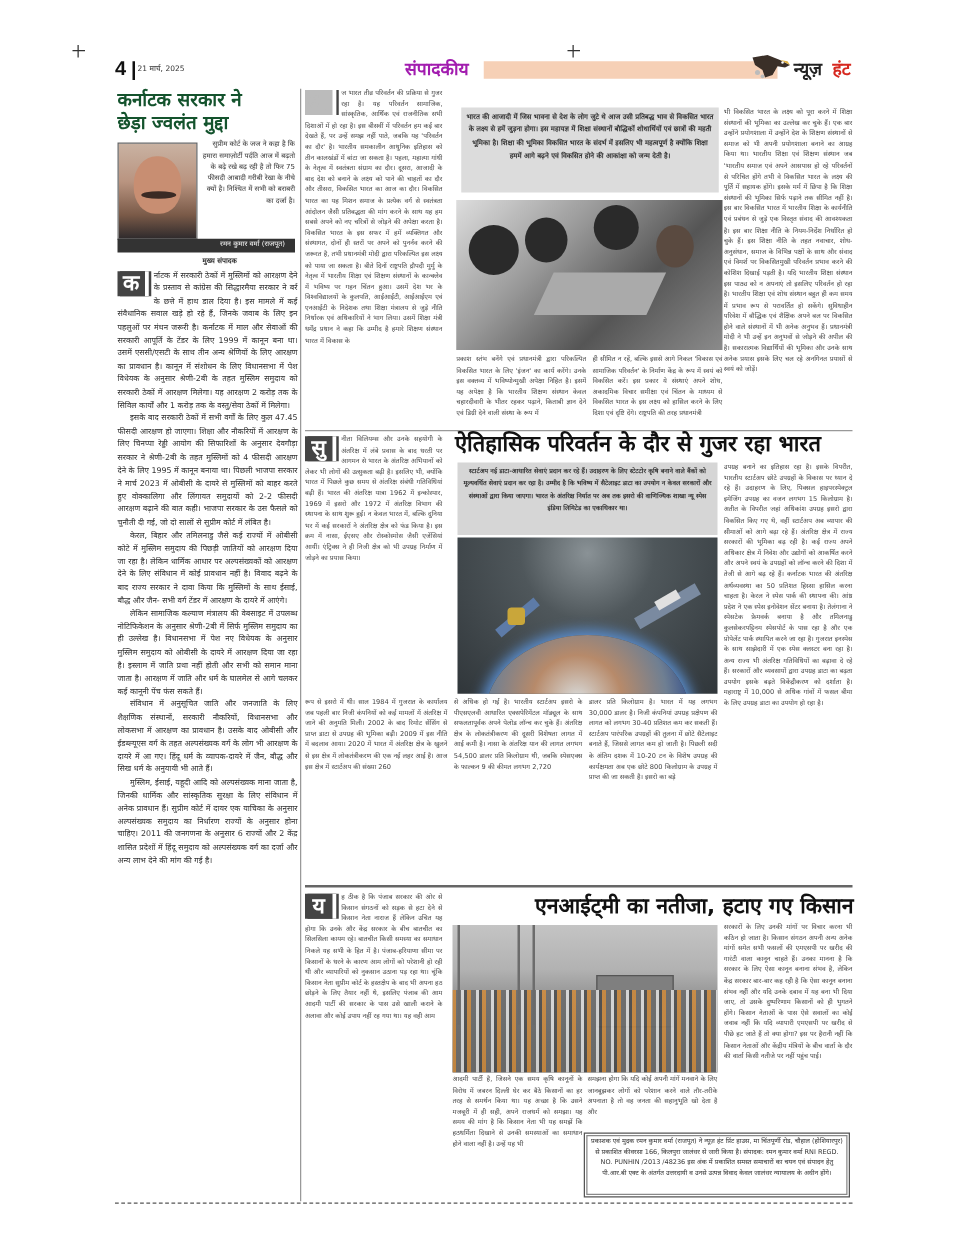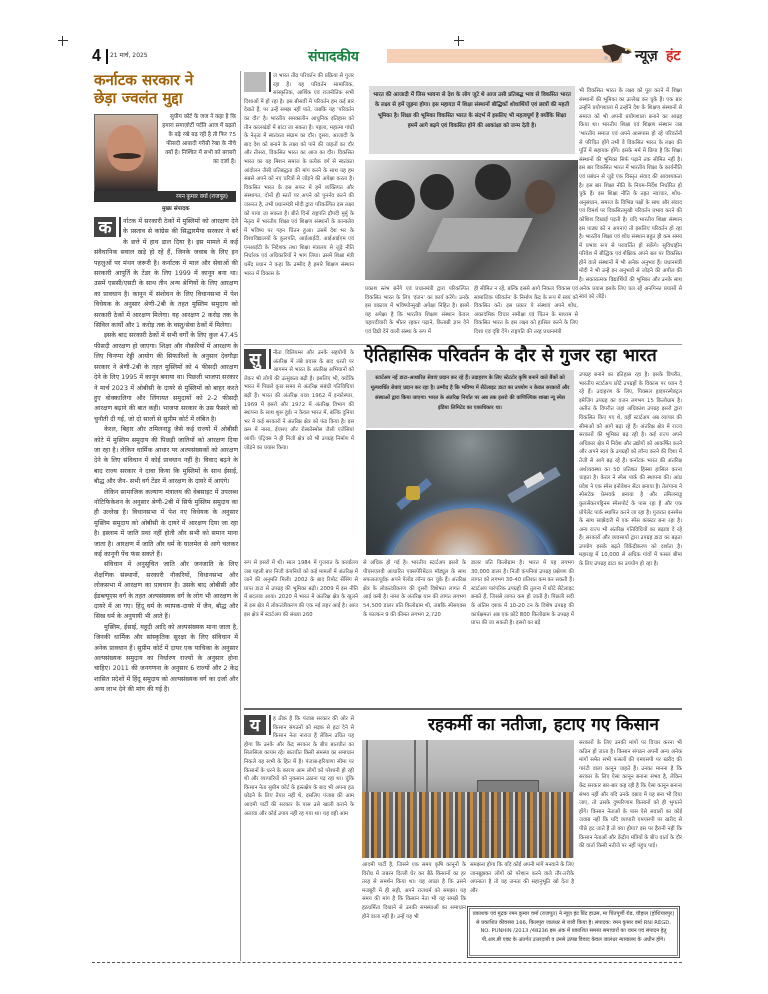--- a/index.html
+++ b/index.html
@@ -9,36 +9,36 @@
   .crop:before{left:4px;top:0;width:1px;height:10px;}
   .crop:after{top:4px;left:0;width:10px;height:1px;}
   .page{position:absolute;left:92px;top:46px;width:590px;height:930px;}
   
   .hdr{position:absolute;left:0;top:0;width:590px;height:20px;}
   .pgno{position:absolute;left:0;top:0;font:bold 16px "Liberation Sans",sans-serif;color:#111;line-height:20px;}
   .hsep{position:absolute;left:14px;top:3px;width:2px;height:15px;background:#111;}
   .date{position:absolute;left:18px;top:5px;font-size:6px;color:#333;}
   .bar1{position:absolute;left:17px;top:3px;width:193px;height:14px;background:#f6d0b6;z-index:-1;}
   .bar2{position:absolute;left:295px;top:3px;width:235px;height:14px;background:#f6d0b6;}
-  .section{position:absolute;left:216px;top:0;font:bold 14px "DejaVu Sans",sans-serif;color:#15803d;line-height:20px;}
+  .section{position:absolute;left:232px;top:0;font:bold 14px "DejaVu Sans",sans-serif;color:#a21caf;line-height:20px;}
   .logo{position:absolute;left:508px;top:-6px;width:90px;height:26px;}
   .logo .bird{position:absolute;left:0;top:0;width:34px;height:24px;}
   .logo .t1{position:absolute;left:35px;top:5px;font:bold 14px "DejaVu Sans",sans-serif;color:#222;}
   .logo .t2{position:absolute;left:66px;top:5px;font:bold 14px "DejaVu Sans",sans-serif;color:#d6281f;}
   
   .txt{font-size:5.3px;line-height:8.6px;color:#444;text-align:justify;margin:0;}
   .txtL{font-size:6.3px;line-height:10.4px;color:#333;text-align:justify;margin:0;}
   .dropcap{float:left;width:22px;height:20px;background:#444;color:#fff;font:bold 17px "DejaVu Sans",sans-serif;text-align:center;line-height:20px;margin:1px 4px 0 0;border-right:3px solid #fff;box-shadow:2px 0 0 #444;}
   .dropcap.light{background:#bbb;color:#bbb;}
   .vrule{position:absolute;width:1px;background:#999;}
   .hrule{position:absolute;height:2px;background:#666;}
   .dash{position:absolute;height:0;border-top:1px dashed #555;}
   
   .left{position:absolute;left:2px;top:25px;width:144px;}
-  .ltitle{font:bold 15px "DejaVu Sans",sans-serif;line-height:18px;color:#a16207;margin:0;}
+  .ltitle{font:bold 15px "DejaVu Sans",sans-serif;line-height:18px;color:#14532d;margin:0;}
   .photo-author{position:absolute;left:2px;top:68px;width:62px;height:76px;background:linear-gradient(180deg,#c9b2a2 0%,#b99480 40%,#7a5a48 75%,#2e2a2c 100%);border:1px solid #666;}
   .photo-author .face{position:absolute;left:12px;top:10px;width:38px;height:46px;border-radius:48% 48% 45% 45%;background:#c88e72;}
   .photo-author .mst{position:absolute;left:18px;top:38px;width:28px;height:6px;border-radius:50%;background:#3a2a24;}
   .quote{position:absolute;left:70px;top:66px;width:74px;font-size:5.6px;line-height:9px;color:#333;text-align:right;}
   .byline{position:absolute;left:2px;top:145px;width:142px;height:11px;background:#333;color:#fff;font-size:5.6px;text-align:right;line-height:11px;box-sizing:border-box;padding-right:8px;}
   .role{position:absolute;left:70px;top:158px;font-size:5.6px;color:#333;font-weight:bold;}
   .lbody{position:absolute;left:2px;top:170px;width:144px;}
   
   .a1intro{position:absolute;left:152px;top:25px;width:110px;}
   .a1title{position:absolute;left:270px;top:24px;width:320px;font:bold 16px "DejaVu Sans",sans-serif;color:#111;white-space:nowrap;}
@@ -173,21 +173,21 @@
   </div>
   <div class="a2col3" style="height:96px;overflow:hidden;">
     <p class="txt">डालर प्रति किलोग्राम है। भारत में यह लगभग 30,000 डालर है। निजी कंपनियां उपग्रह प्रक्षेपण की लागत को लगभग 30-40 प्रतिशत कम कर सकती हैं। स्टार्टअप पारंपरिक उपग्रहों की तुलना में छोटे सैटेलाइट बनाते हैं, जिससे लागत कम हो जाती है। पिछली सदी के अंतिम दशक में 10-20 टन के विशेष उपग्रह की कार्यक्षमता अब एक छोटे 800 किलोग्राम के उपग्रह में प्राप्त की जा सकती है। इसरो का बड़े</p>
   </div>
   <div class="hrule" style="left:152px;top:662px;width:438px;"></div>
 
   <div class="a3intro" style="height:230px;overflow:hidden;">
     <span class="dropcap">य</span>
     <p class="txt">ह ठीक है कि पंजाब सरकार की ओर से किसान संगठनों को सड़क से हटा देने से किसान नेता नाराज हैं लेकिन उचित यह होगा कि उनके और केंद्र सरकार के बीच बातचीत का सिलसिला कायम रहे। बातचीत किसी समस्या का समाधान निकले यह सभी के हित में है। पंजाब-हरियाणा सीमा पर किसानों के धरने के कारण आम लोगों को परेशानी हो रही थी और व्यापारियों को नुकसान उठाना पड़ रहा था। चूंकि किसान नेता सुप्रीम कोर्ट के हस्तक्षेप के बाद भी अपना हठ छोड़ने के लिए तैयार नहीं थे, इसलिए पंजाब की आम आदमी पार्टी की सरकार के पास उसे खाली कराने के अलावा और कोई उपाय नहीं रह गया था। यह वही आम</p>
   </div>
-  <div class="a3title">रहकर्मी का नतीजा, हटाए गए किसान</div>
+  <div class="a3title">एनआईट्मी का नतीजा, हटाए गए किसान</div>
   <div class="photo-farmers">
     <div class="pole" style="left:4px;"></div>
     <div class="pole" style="left:52px;"></div>
     <div class="pole" style="left:64px;"></div>
     <div class="truck"></div>
     <div class="crowd"></div>
   </div>
   <div class="a3right" style="height:165px;overflow:hidden;">
     <p class="txt">सरकारों के लिए उनकी मांगों पर विचार करना भी कठिन हो जाता है। किसान संगठन अपनी अन्य अनेक मांगों समेत सभी फसलों की एमएसपी पर खरीद की गारंटी वाला कानून चाहते हैं। उनका मानना है कि सरकार के लिए ऐसा कानून बनाना संभव है, लेकिन केंद्र सरकार बार-बार कह रही है कि ऐसा कानून बनाना संभव नहीं और यदि उनके दबाव में यह बना भी दिया जाए, तो उसके दुष्परिणाम किसानों को ही भुगतने होंगे। किसान नेताओं के पास ऐसे सवालों का कोई जवाब नहीं कि यदि व्यापारी एमएसपी पर खरीद से पीछे हट जाते हैं तो क्या होगा? इस पर हैरानी नहीं कि किसान नेताओं और केंद्रीय मंत्रियों के बीच वार्ता के दौर की वार्ता किसी नतीजे पर नहीं पहुंच पाई।</p>
   </div>

